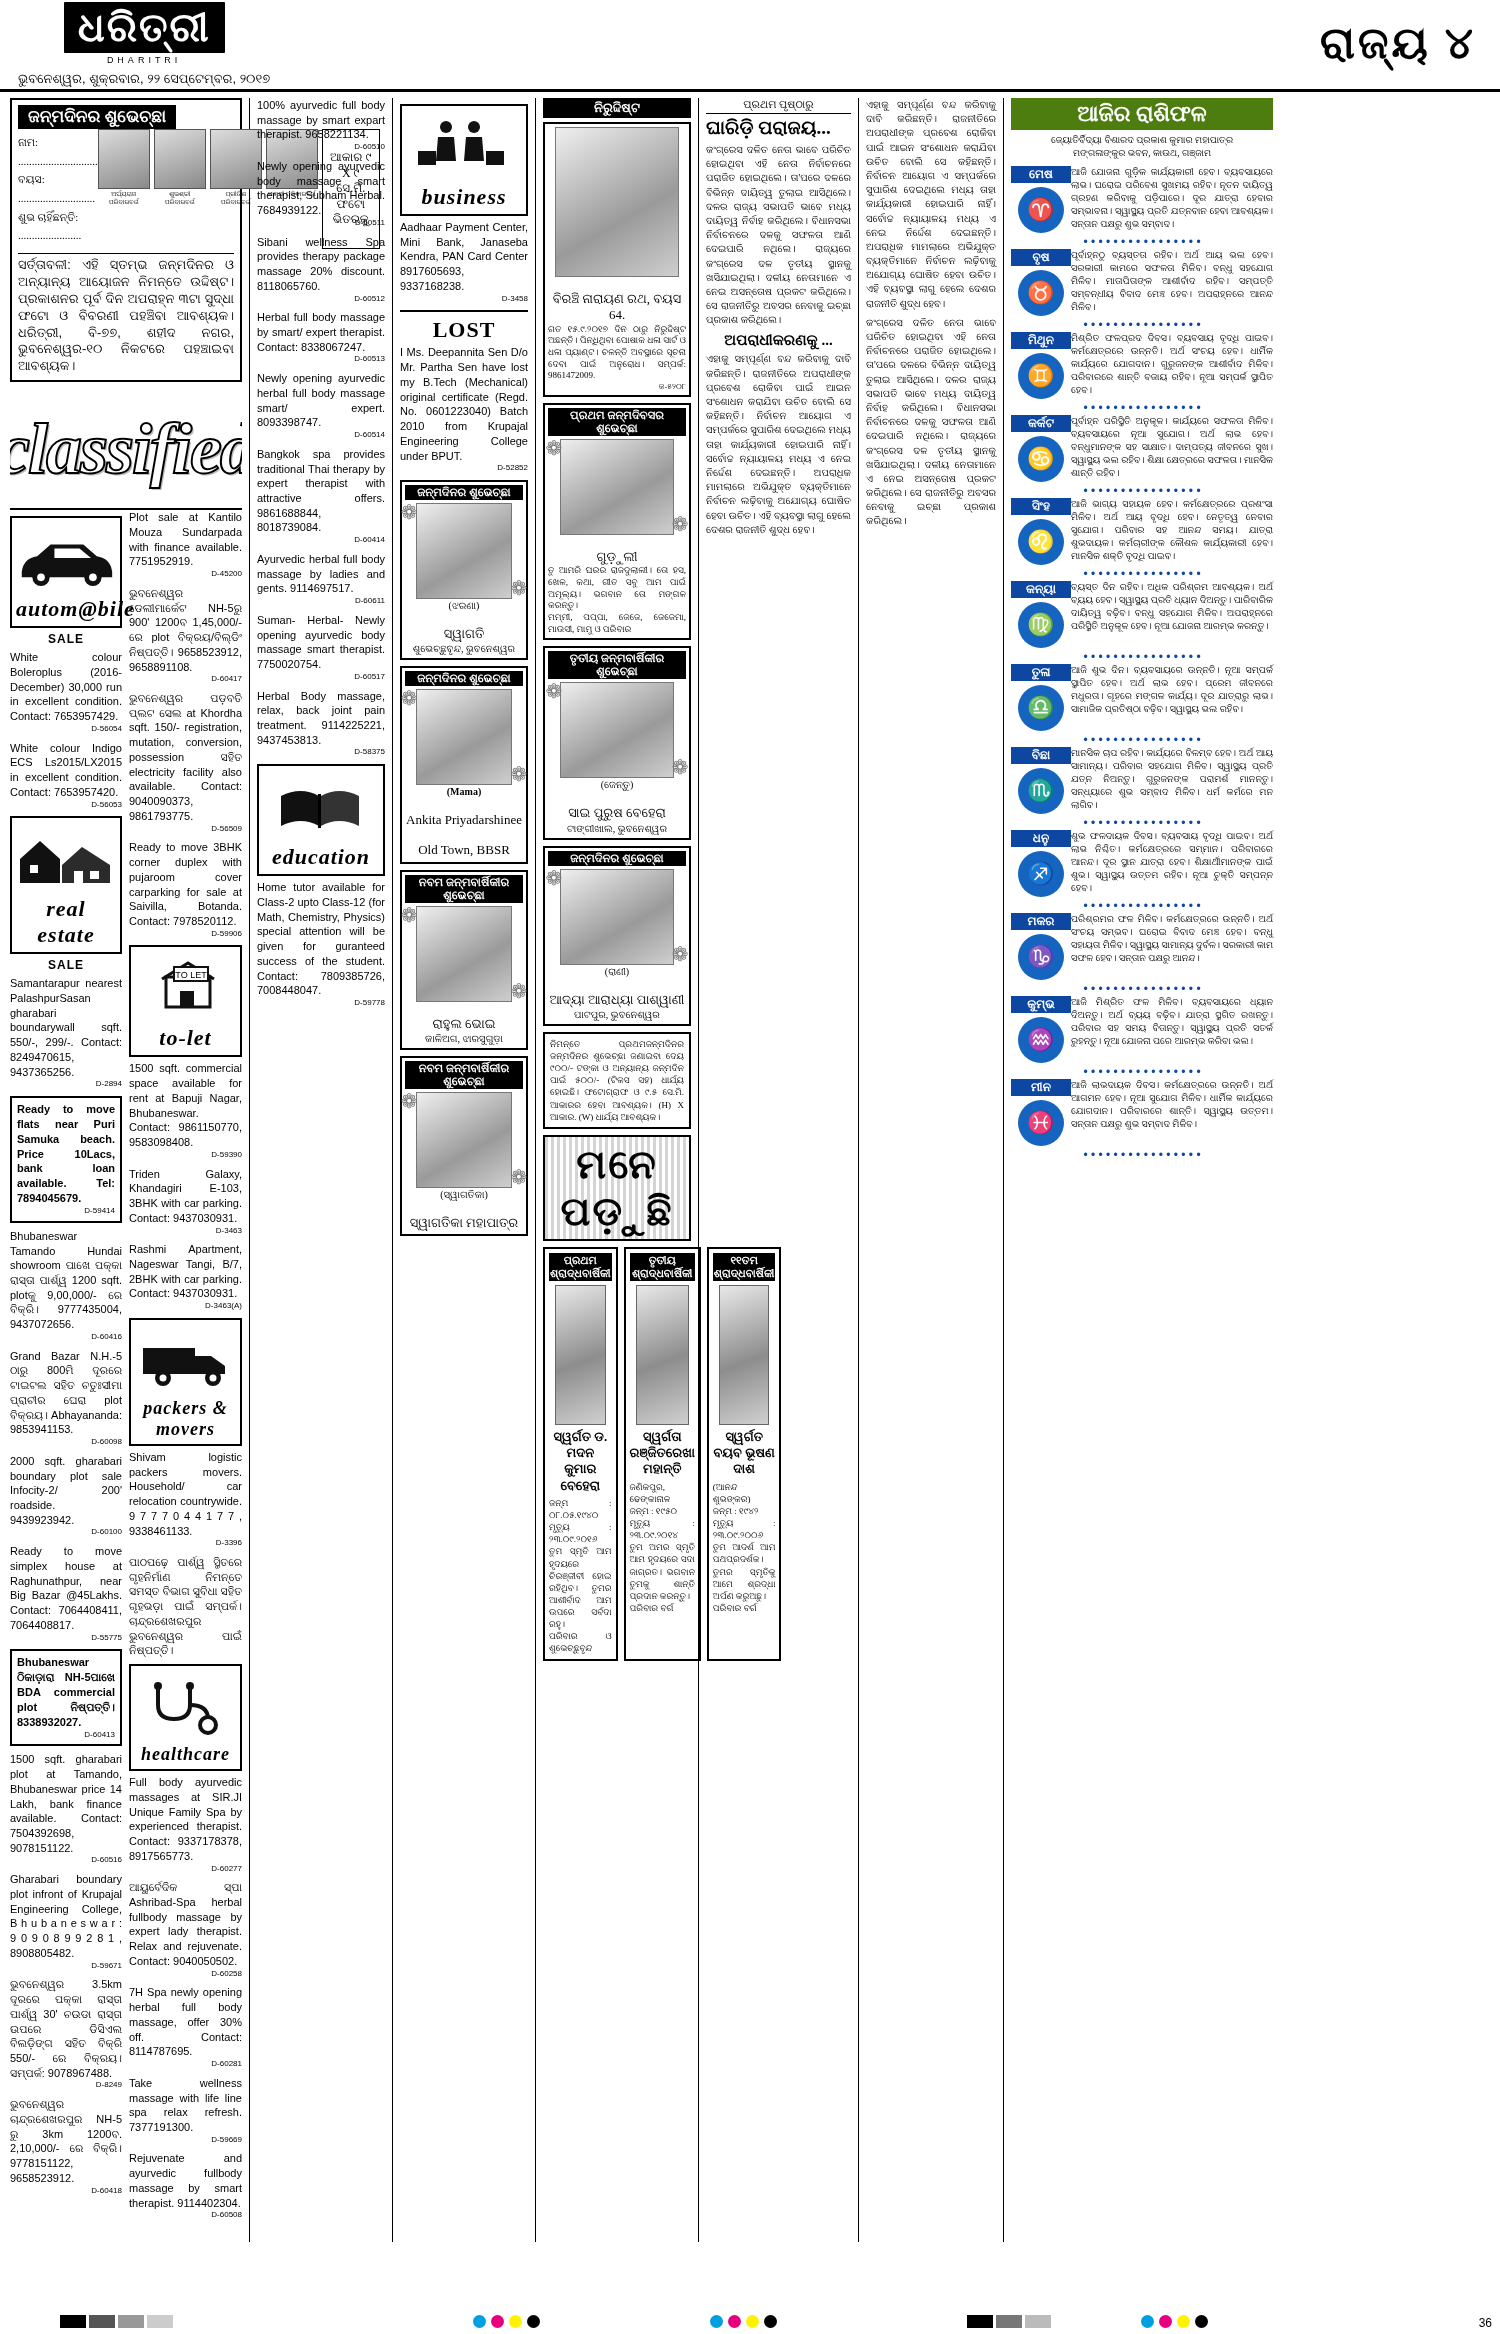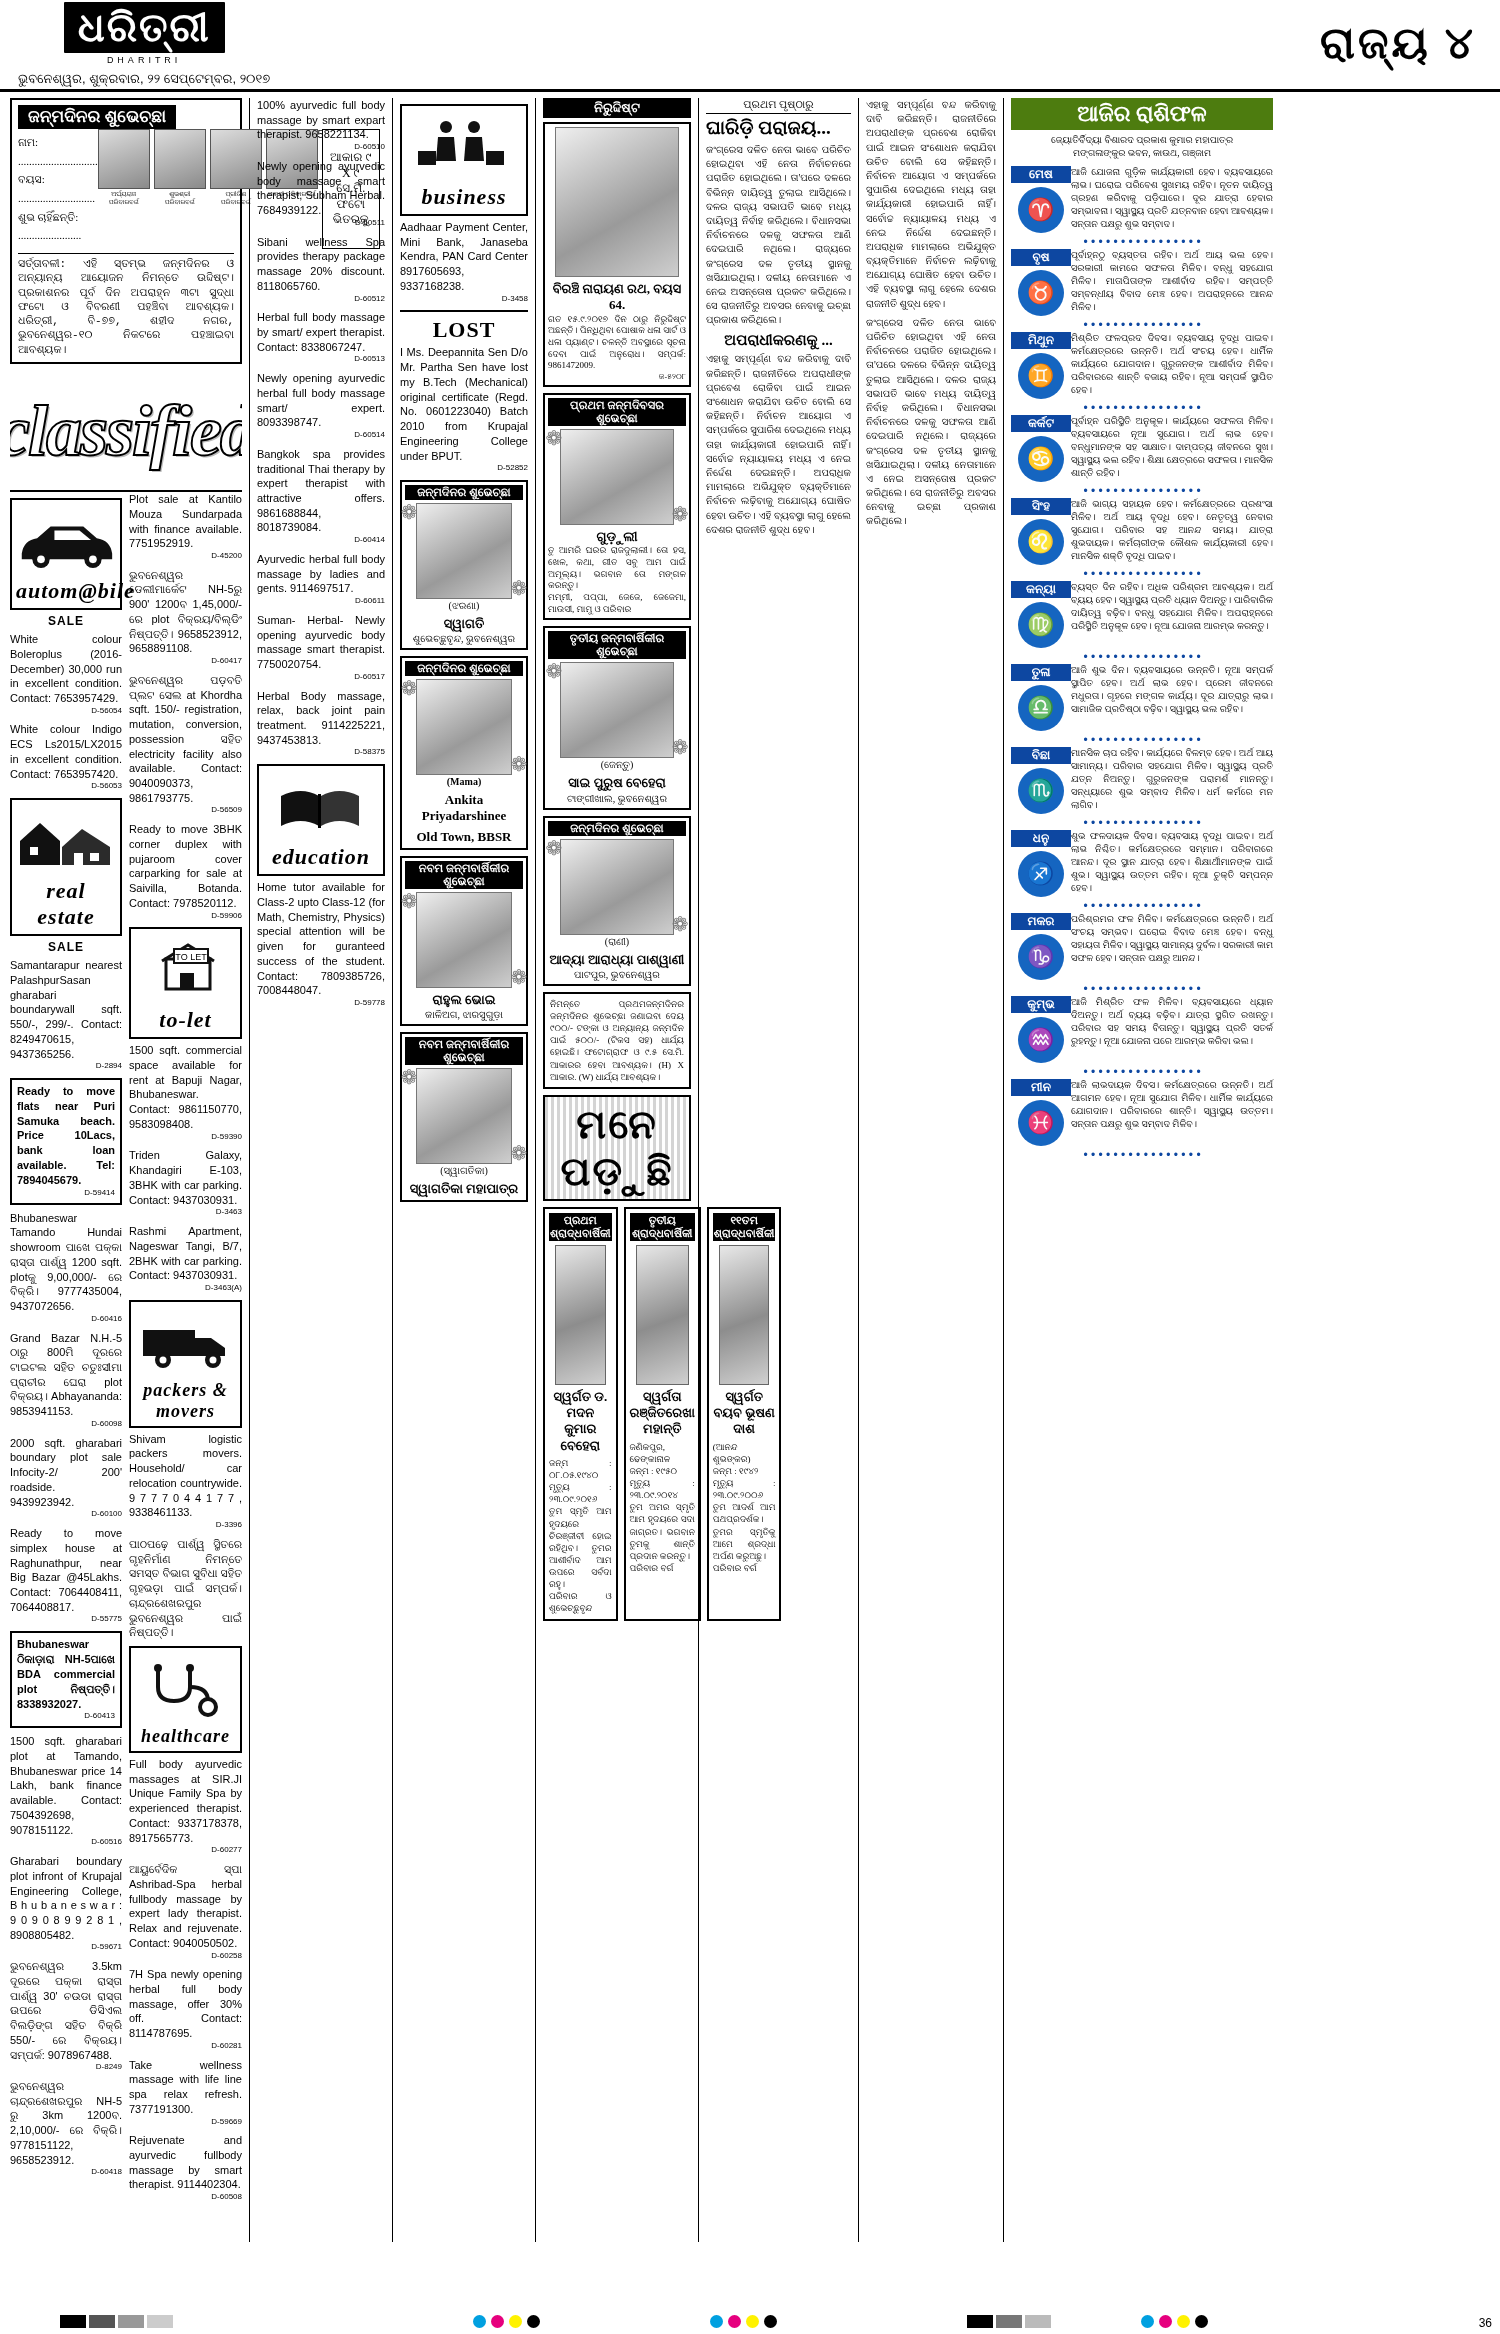--- a/index.html
+++ b/index.html
@@ -43,21 +43,21 @@
   .b { font-weight:bold; }
 
   
   .bday-box { border:2px solid #000; padding:5px 6px; margin-bottom:8px; }
   .bday-title { display:inline-block; background:#000; color:#fff; font-family:"Liberation Serif", serif; font-weight:bold; font-size:17px; padding:2px 10px; }
   .bday-fields { font-size:11px; line-height:1.7; margin-top:4px; font-family:"Liberation Serif", serif; }
   .photo { width:52px; }
   .photo .ph { width:52px; height:60px; background:#b9b9b9; border:1px solid #555; background-image:linear-gradient(160deg,#ddd,#8a8a8a); }
   .photo .cap { font-size:6.5px; text-align:center; line-height:1.2; margin-top:1px; font-family:"Liberation Serif", serif; }
   .bday-size { border:1px solid #000; font-size:12px; text-align:center; padding:20px 2px; width:58px; line-height:1.3; font-family:"Liberation Serif", serif; }
-  .bday-note { font-size:11px; line-height:1.3; border-top:1px solid #000; margin-top:4px; padding-top:3px; font-family:Liberation Mono, monospace; text-align:justify; }
+  .bday-note { font-size:13px; line-height:1.3; border-top:1px solid #000; margin-top:4px; padding-top:3px; font-family:Liberation Sans, sans-serif; text-align:justify; }
 
   
   .classified-banner { height:120px; border-bottom:2px solid #000; display:flex; align-items:center; justify-content:center; overflow:hidden; }
   .classified-banner span {
     font-family:"Liberation Serif", serif;
     font-size:72px; font-style:italic; font-weight:bold;
     color:#fff;
     -webkit-text-stroke:2px #000;
     letter-spacing:-2px;
     text-shadow:2px 2px 0 #bbb;
@@ -82,21 +82,21 @@
   .lost-title { font-family:"Liberation Serif", serif; font-weight:bold; font-size:22px; text-align:center; letter-spacing:1px; margin:4px 0 2px; }
 
   
   .pcell { border:2px solid #000; padding:3px; margin-bottom:6px; text-align:center; }
   .pcell .ttl { background:#000; color:#fff; font-family:"Liberation Serif", serif; font-size:11.5px; font-weight:bold; padding:1px 2px; margin-bottom:3px; }
   .pcell .img { height:96px; margin:0 auto; background:linear-gradient(150deg,#efefef,#9a9a9a 60%,#cfcfcf); border:1px solid #777; width:82%; position:relative; }
   .pcell .img.flw::before,
   .pcell .img.flw::after { content:"❁"; position:absolute; font-size:20px; color:#777; }
   .pcell .img.flw::before { left:-16px; top:-4px; }
   .pcell .img.flw::after { right:-16px; bottom:-2px; }
-  .pcell .nm { font-family:"Liberation Serif", serif; font-weight:bold; font-size:13px; margin-top:4px; line-height:1.25; }
+  .pcell .nm { font-family:"Liberation Serif", serif; font-weight:normal; font-size:13px; margin-top:14px; line-height:1.25; }
   .pcell .sub { font-family:"Liberation Serif", serif; font-size:10px; line-height:1.3; }
   .pcell .bd { font-size:9px; line-height:1.3; text-align:justify; font-family:"Liberation Serif", serif; }
   .pcell .code { font-size:8px; text-align:right; }
 
   
   .ed-head { font-family:"Liberation Serif", serif; font-weight:bold; font-size:19px; margin:2px 0 4px; }
   .ed-kicker { font-family:"Liberation Serif", serif; font-size:11px; text-align:center; border-bottom:1px solid #000; padding-bottom:2px; margin-bottom:3px; }
   .just { text-align:justify; font-size:10px; line-height:1.42; font-family:"Liberation Serif", serif; }
   .just p { margin:0 0 5px 0; }
 

